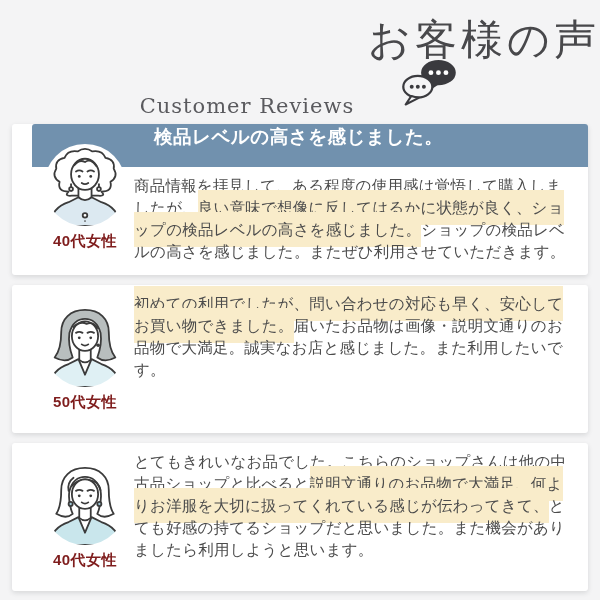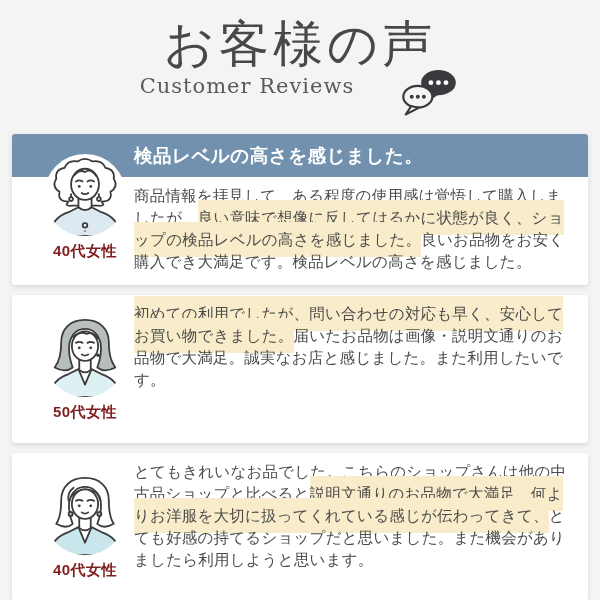--- a/index.html
+++ b/index.html
@@ -3,33 +3,33 @@
 <meta charset="utf-8">
 <style>
   html,body{margin:0;padding:0;width:600px;height:600px;overflow:hidden;
     background:#f4f4f5;
     font-family:"Liberation Sans","DejaVu Sans",sans-serif;}
   .page{width:600px;height:600px;position:relative;}
 
   
   .title-block{padding-top:16px;text-align:center;}
   .title-jp{margin:0;font-family:"DejaVu Serif","Liberation Serif",serif;
-    font-size:50px;font-weight:500;letter-spacing:4px;color:#48484b;line-height:1.15;}
-  .subtitle-row{display:flex;justify-content:center;align-items:flex-start;margin-top:0;gap:40px;}
+    font-size:42px;font-weight:500;letter-spacing:4px;color:#48484b;line-height:1.15;text-align:right;}
+  .subtitle-row{display:flex;justify-content:center;align-items:flex-end;margin-top:0;gap:40px;}
   .title-en{font-family:"DejaVu Serif","Liberation Serif",serif;
     font-size:21px;color:#5a5a5e;letter-spacing:1px;}
   .chat-icon{margin-left:6px;position:relative;top:-7px;}
 
   
   .cards{padding:6px 12px 0 12px;}
   .card{position:relative;background:#ffffff;border-radius:3px;
     box-shadow:0 2px 5px rgba(25,30,40,0.13);min-height:148px;margin-bottom:10px;}
   .card-header{height:43px;background:#7191ae;border-radius:3px 3px 0 0;
-    display:flex;align-items:center;padding-left:122px;
-    color:#ffffff;font-size:18.5px;font-weight:700;letter-spacing:0.5px;}
+    display:flex;align-items:flex-start;padding-left:122px;
+    color:#ffffff;font-size:18.5px;font-weight:700;letter-spacing:0.5px;margin-left:20px;}
   .card-body{padding:8px 14px 12px 122px;font-size:15.5px;line-height:1.42;
     color:#4c4c4c;letter-spacing:0.2px;}
   mark.hl{background:#f9ecca;color:inherit;padding:9px 0;}
 
   .avatar-block{position:absolute;left:32px;top:20px;width:82px;text-align:center;}
   .avatar-circle{width:82px;height:82px;border-radius:50%;background:#ffffff;overflow:hidden;}
   .avatar-circle svg{display:block;width:82px;height:82px;}
   .reviewer-label{margin-top:6px;font-size:15px;font-weight:600;color:#7f1d1d;letter-spacing:0.5px;}
 </style>
 </head>
@@ -60,21 +60,21 @@
     </div>
   </div>
 
   <div class="cards">
 
     <div class="card">
       <div class="card-header">
         <span>検品レベルの高さを感じました。</span>
       </div>
       <div class="card-body">
-        <span>商品情報を拝見して、ある程度の使用感は覚悟して購入しましたが、</span><mark class="hl">良い意味で想像に反してはるかに状態が良く、ショップの検品レベルの高さを感じました。</mark><span>良いお品物をお安く購入でき大満足です。検品レベルの高さを感じました。</span>
+        <span>商品情報を拝見して、ある程度の使用感は覚悟して購入しましたが、</span><mark class="hl">良い意味で想像に反してはるかに状態が良く、ショップの検品レベルの高さを感じました。</mark><span>ショップの検品レベルの高さを感じました。またぜひ利用させていただきます。</span>
       </div>
       <div class="avatar-block">
         <div class="avatar-circle">
           <svg viewBox="0 0 100 100">
             <g stroke="#3b3b3b" stroke-width="2.2" stroke-linecap="round" stroke-linejoin="round">
               <path d="M30 58 Q16 58 19 46 Q9 40 15 30 Q13 19 25 17 Q29 7 41 9 Q50 3 59 9 Q71 7 75 17 Q87 19 85 30 Q91 40 81 46 Q84 58 70 58 Q76 64 66 63 L34 63 Q24 64 30 58 Z" fill="#ffffff"></path>
               <path d="M42 50 L42 66 Q50 73 58 66 L58 50" fill="#ffffff"></path>
               <path d="M6 100 Q10 77 30 71 L42 65 Q50 72 58 65 L70 71 Q90 77 94 100 Z" fill="#dce9f1"></path>
               <ellipse cx="50" cy="37" rx="17" ry="19" fill="#ffffff"></ellipse>
               <path d="M37 26 Q43 18 50 22 Q57 17 64 27" fill="none"></path>

